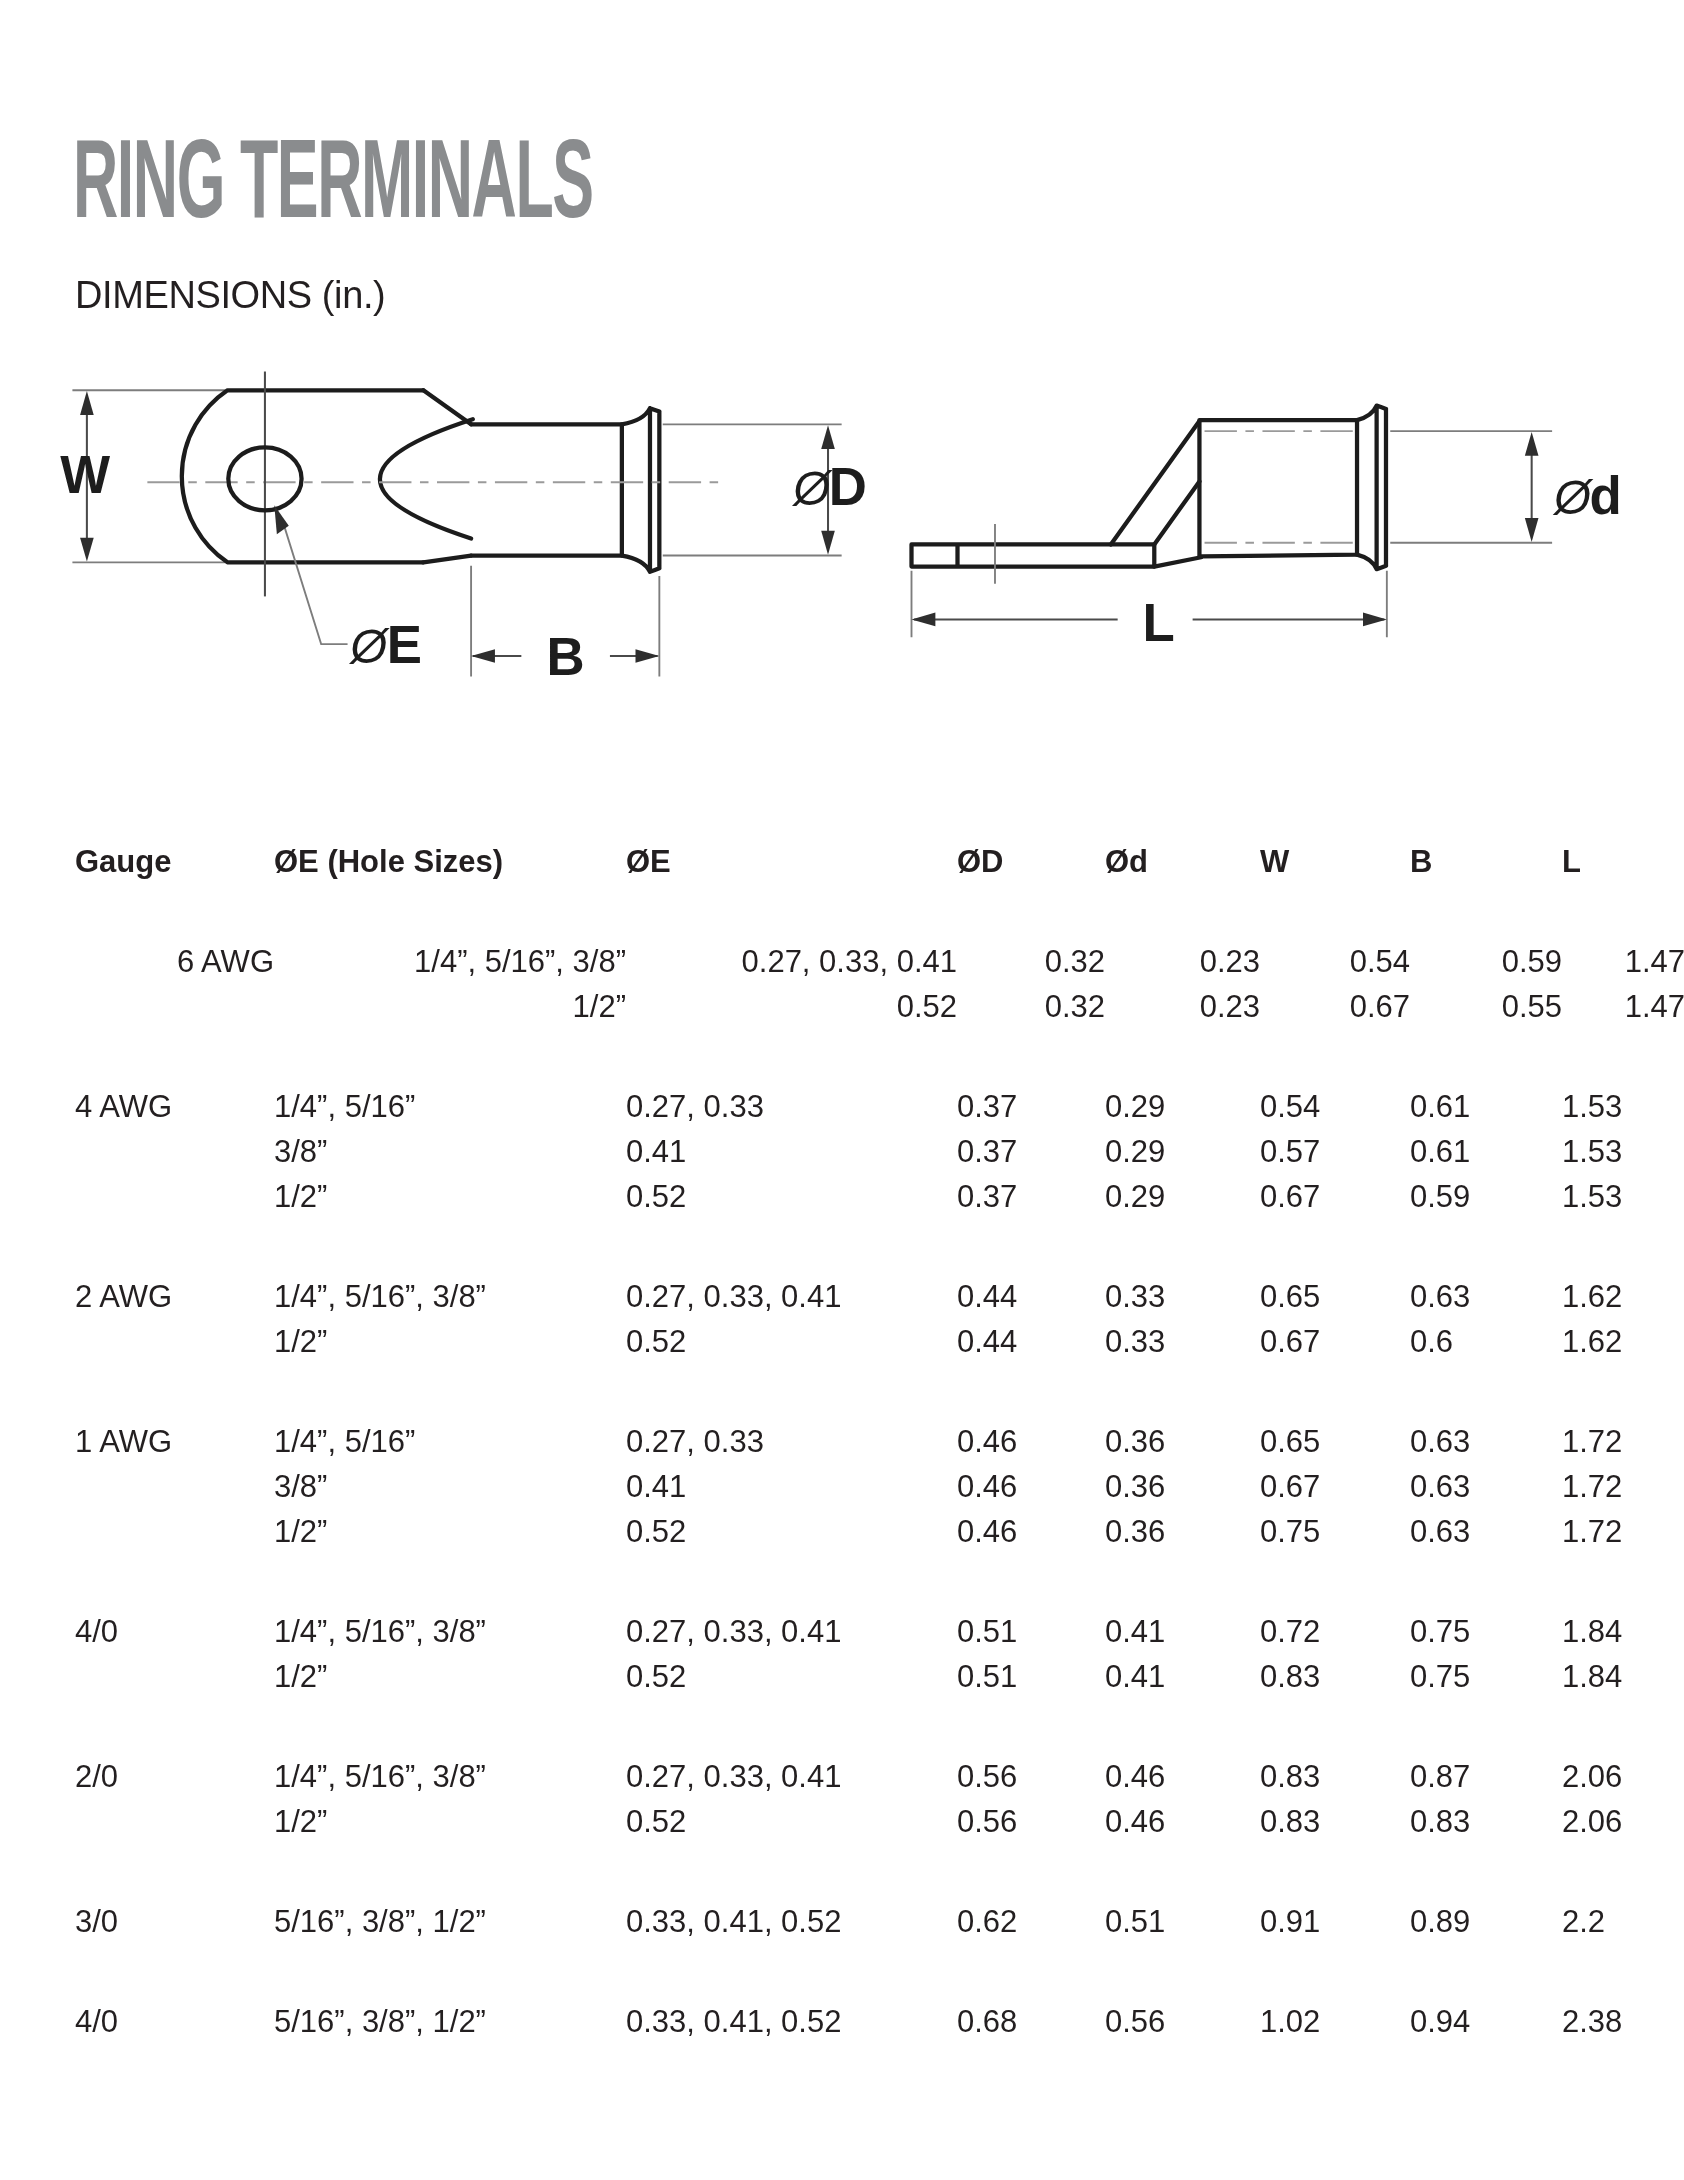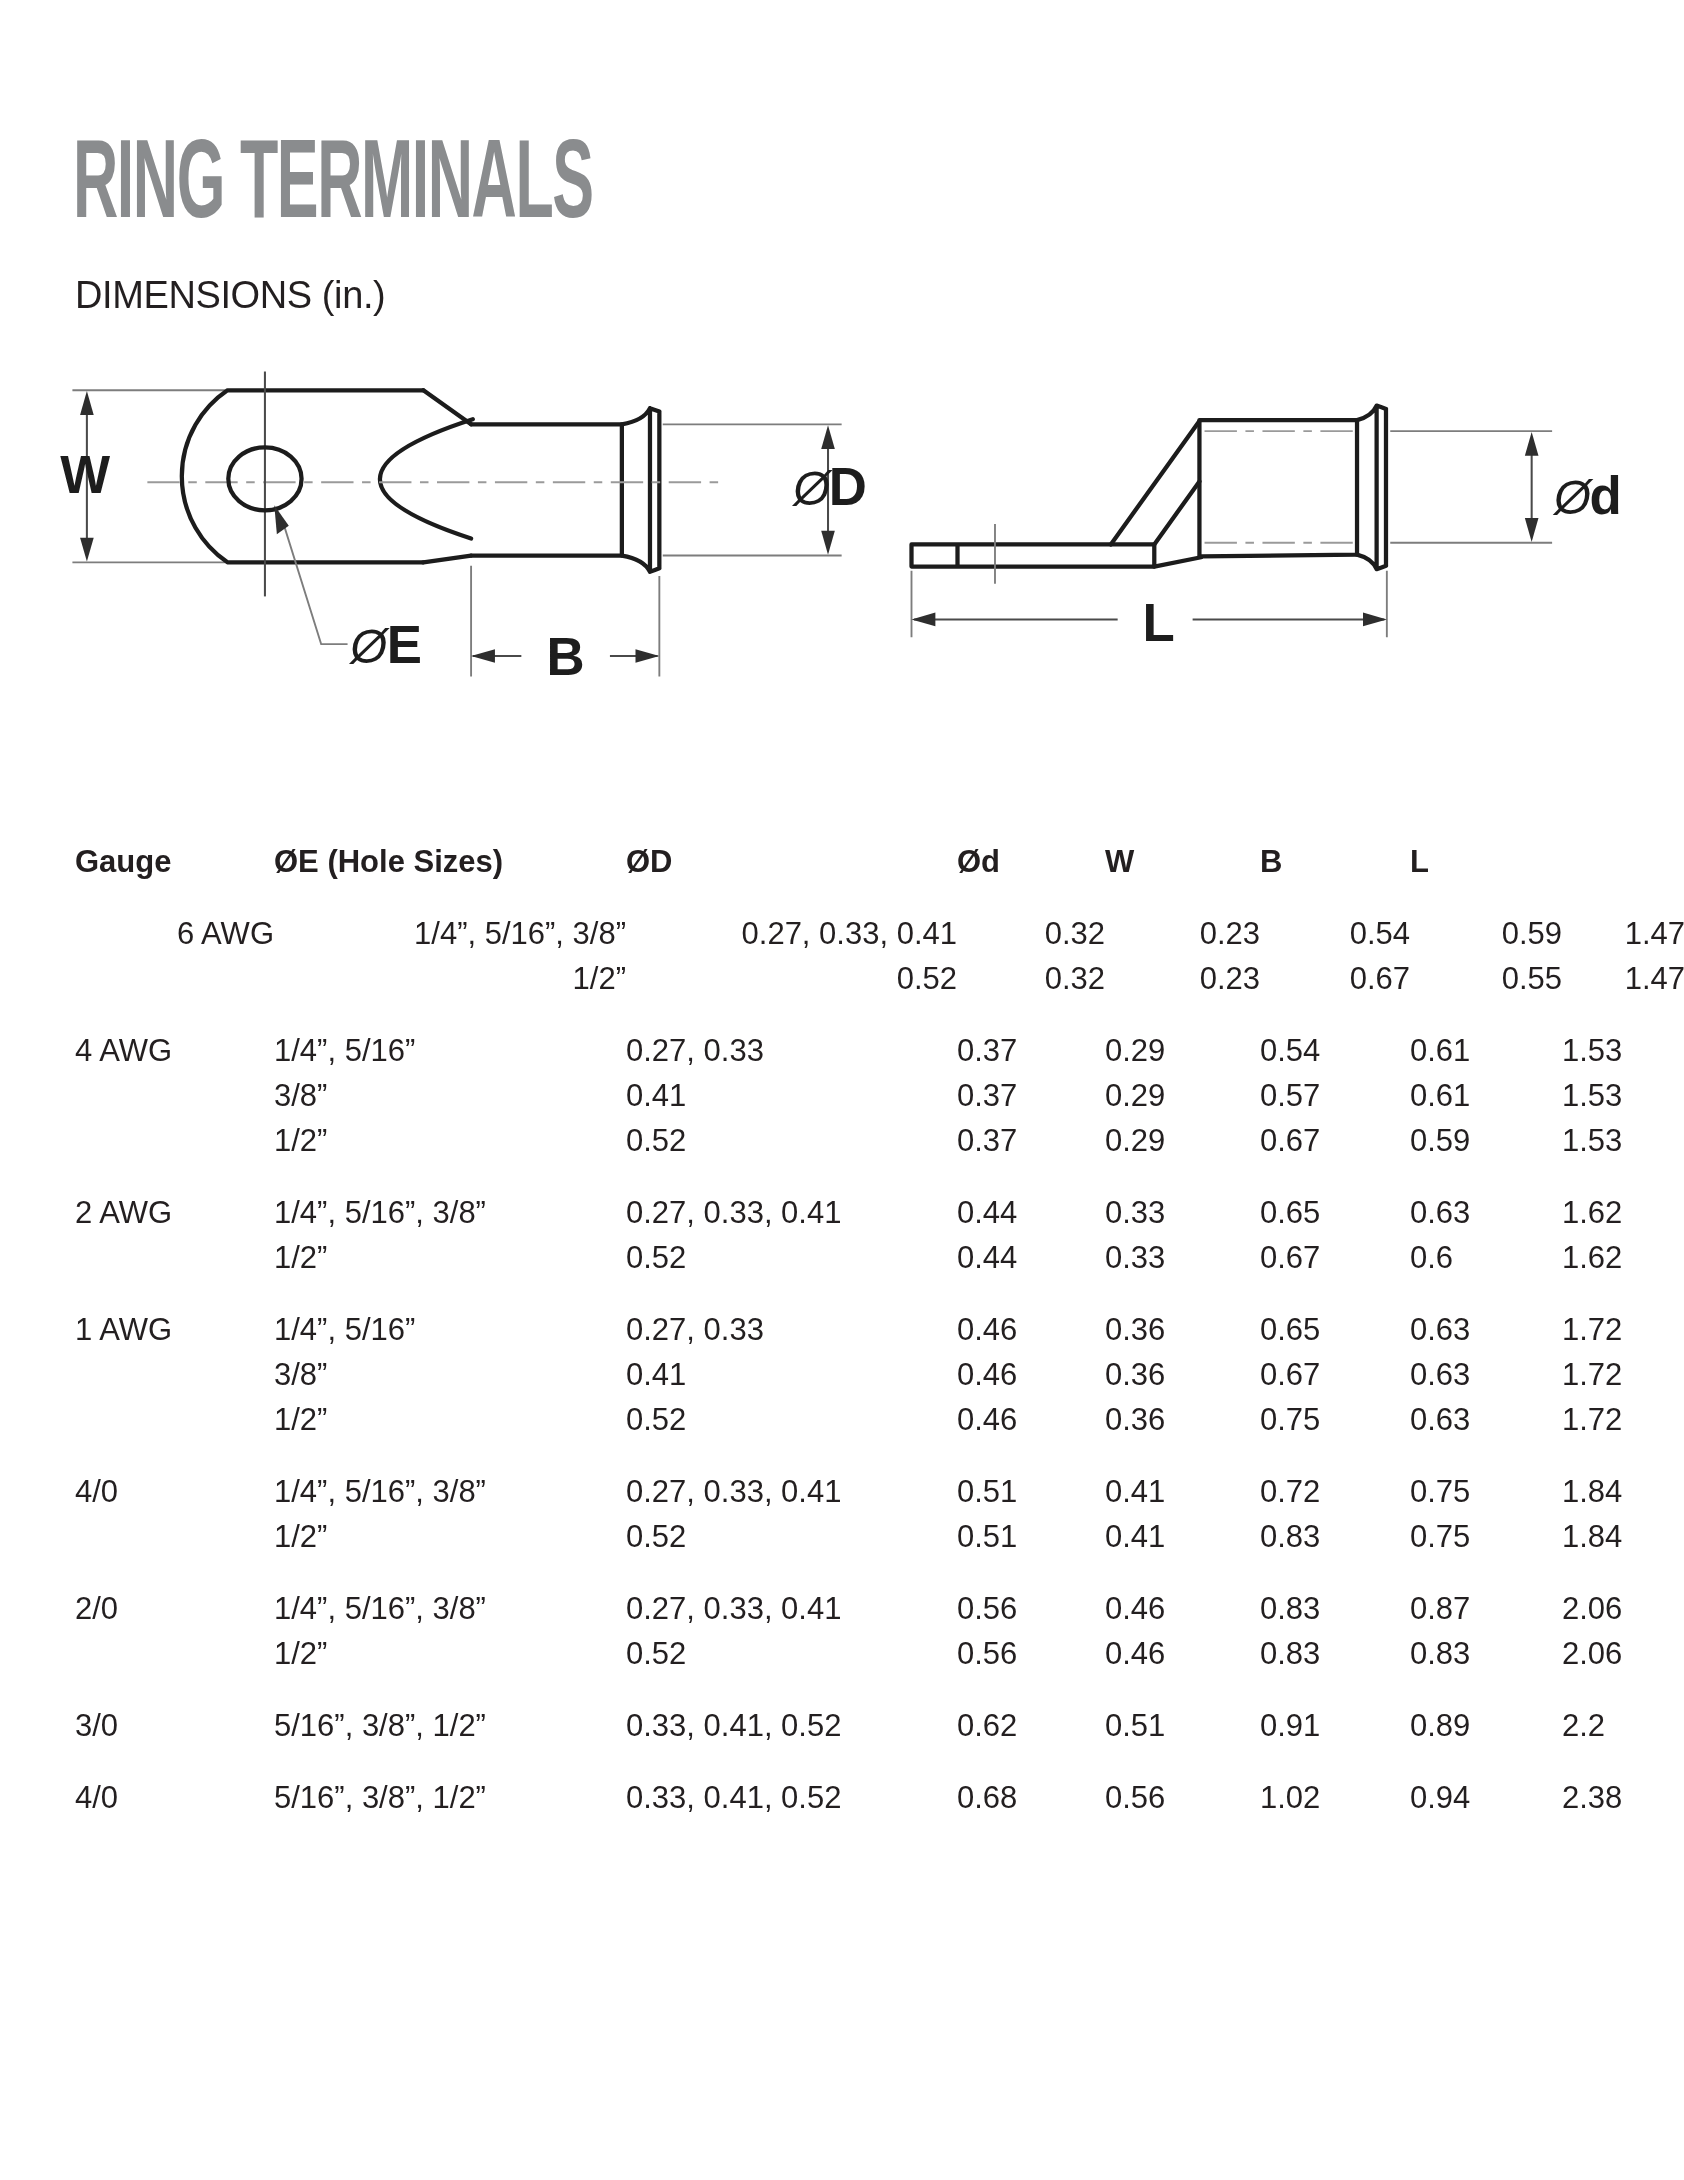--- a/index.html
+++ b/index.html
@@ -13,21 +13,21 @@
   .ext{fill:none;stroke:#7d7d7d;stroke-width:2.2;}
   .cline{fill:none;stroke:#9a9a9a;stroke-width:2.2;stroke-dasharray:38 10 10 10;}
   .ah{fill:#2e2e2e;stroke:none;}
   .dimlabel{font-family:"Liberation Sans",sans-serif;font-weight:700;font-size:62px;fill:#1d1d1d;}
   .philabel{font-family:"Liberation Sans",sans-serif;font-weight:400;font-style:italic;font-size:56px;fill:#1d1d1d;}
   .dims-table{position:absolute;left:75px;top:839px;right:0;font-size:31px;}
   .thead,.tr{display:grid;grid-template-columns:199px 352px 331px 148px 155px 150px 152px 1fr;height:45px;line-height:45px;align-items:center;}
   .thead{font-weight:700;}
   .td,.th{white-space:nowrap;overflow:visible;}
   .tbody > .group:first-child{text-align:right;}
-  .group{margin-top:27px;}
+  .group{margin-top:55px;}
 </style>
 </head>
 <body>
 
 <div class="page">
 
   <div class="title">RING TERMINALS</div>
   <div class="section-heading">DIMENSIONS (in.)</div>
 
   <svg class="diagrams" viewBox="0 0 1978 2560">
@@ -102,20 +102,21 @@
       <text class="philabel" x="1846" y="603" text-anchor="middle">Ø</text>
       <text class="dimlabel" x="1866" y="603" text-anchor="start">d</text>
       <text class="dimlabel" x="1360" y="752" text-anchor="middle" font-size="66">L</text>
     </g>
   </svg>
 
   <div class="dims-table">
     <div class="thead" id="thead">
         <div class="th">Gauge</div>
         <div class="th">ØE (Hole Sizes)</div>
+        <div class="th">ØE</div>
         <div class="th">ØD</div>
         <div class="th">Ød</div>
         <div class="th">W</div>
         <div class="th">B</div>
         <div class="th">L</div>
       </div>
     <div class="tbody" id="tbody">
         <div class="group">
           <div class="tr">
             <div class="td">6 AWG</div>

